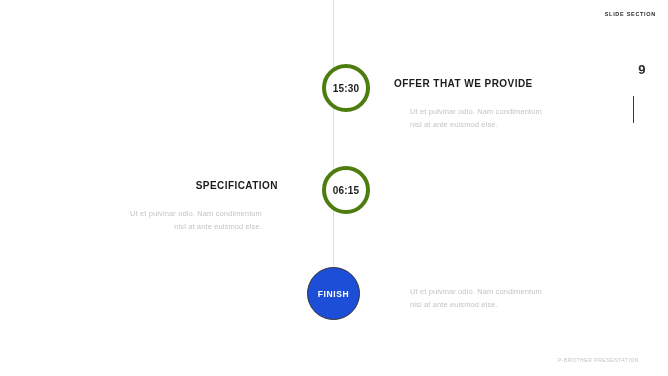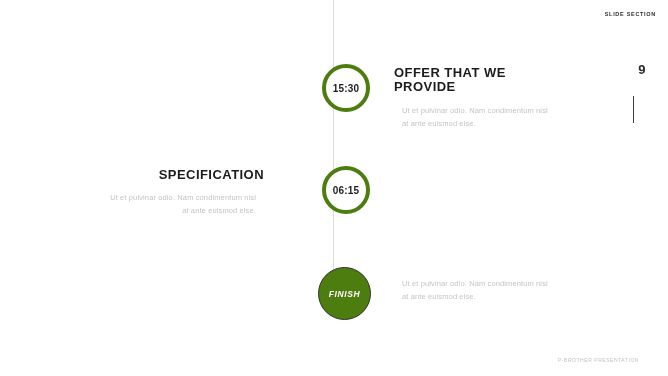--- a/index.html
+++ b/index.html
@@ -87,60 +87,59 @@
   }
   .node-open .node-label {
     font-size: 10px;
     font-weight: bold;
     color: #1c1c1c;
     letter-spacing: 0.2px;
   }
   .node-filled {
     width: 53px;
     height: 53px;
-    background: #4d7c0f;
+    background: #1d4ed8;
     border: 1px solid #333333;
-    left: 318px;
-    font-style: italic;
+    left: 307px;
   }
   .node-filled .node-label {
     font-size: 8.5px;
     font-weight: bold;
     color: #ffffff;
     letter-spacing: 0.6px;
   }
   #node-0 { top: 64px; }
   #node-1 { top: 166px; }
   #node-2 { top: 267px; }
 
   
   .block {
     position: absolute;
     width: 168px;
   }
   .block-right { left: 394px; text-align: left; }
-  .block-left  { left: 96px; text-align: right; }
+  .block-left  { left: 110px; text-align: right; }
   #block-0 { top: 66px; }
   #block-1 { top: 168px; }
   #block-2 { top: 269px; }
 
   .block-title {
-    font-size: 13px;
+    font-size: 10px;
     font-weight: bold;
     letter-spacing: 0.45px;
     color: #1c1c1c;
     text-transform: uppercase;
-    margin: 0 0 9px 0;
+    margin: 12px 0 9px 0;
     line-height: 1.1;
   }
   .block-body {
     font-size: 7.5px;
     color: #c4c4c4;
     line-height: 1.75;
-    margin: 8px;
+    margin: 16px;
     letter-spacing: 0.12px;
   }
 </style>
 </head>
 <body>
 
 <div id="slide">
 
   <div class="slide-section-label">SLIDE SECTION</div>
 

